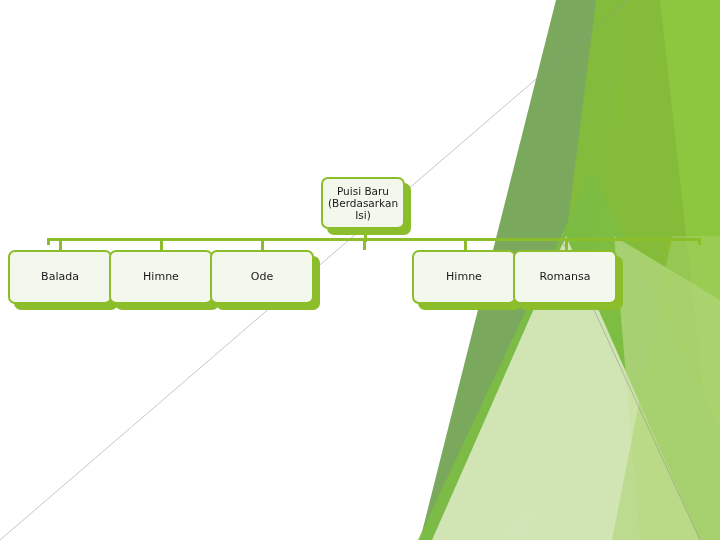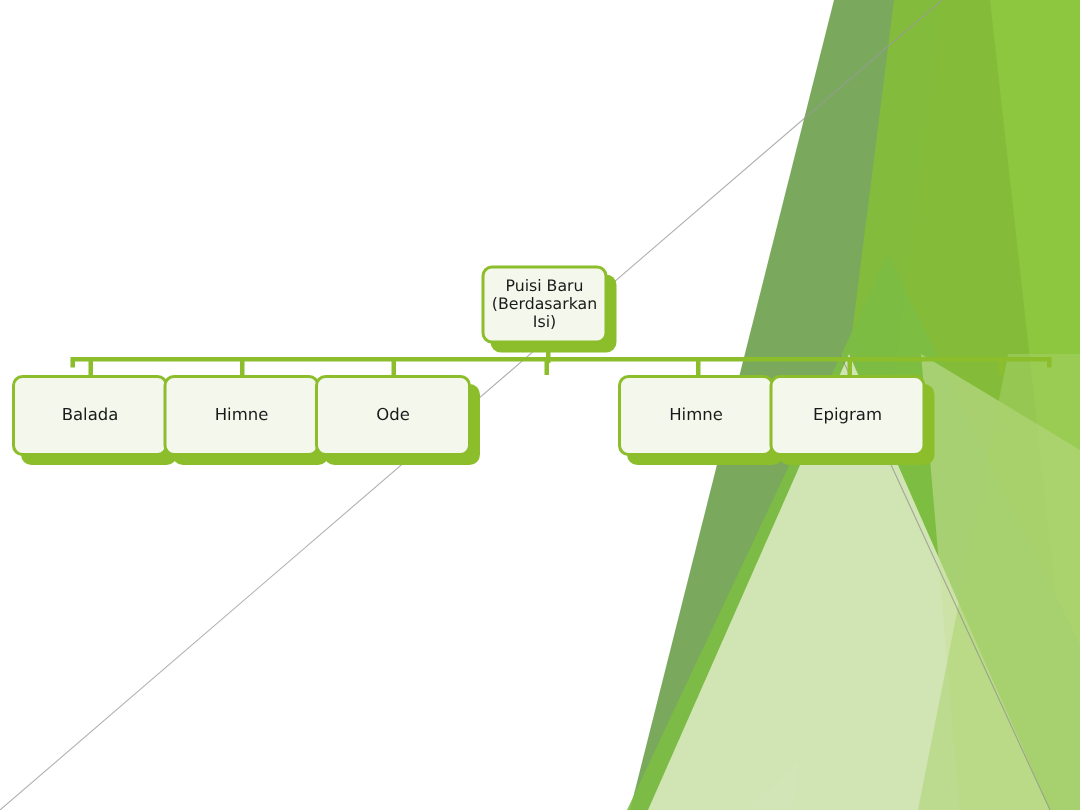--- a/index.html
+++ b/index.html
@@ -191,19 +191,19 @@
     <div class="node node-child" style="left:412px">
       <div class="shadow-box"></div>
       <div class="face">
         <span class="label">Himne</span>
       </div>
     </div>
 
     <div class="node node-child" style="left:513px">
       <div class="shadow-box"></div>
       <div class="face">
-        <span class="label">Epigram</span>
+        <span class="label">Romansa</span>
       </div>
     </div>
 
 
   </div>
 </div>
 
 </body></html>

